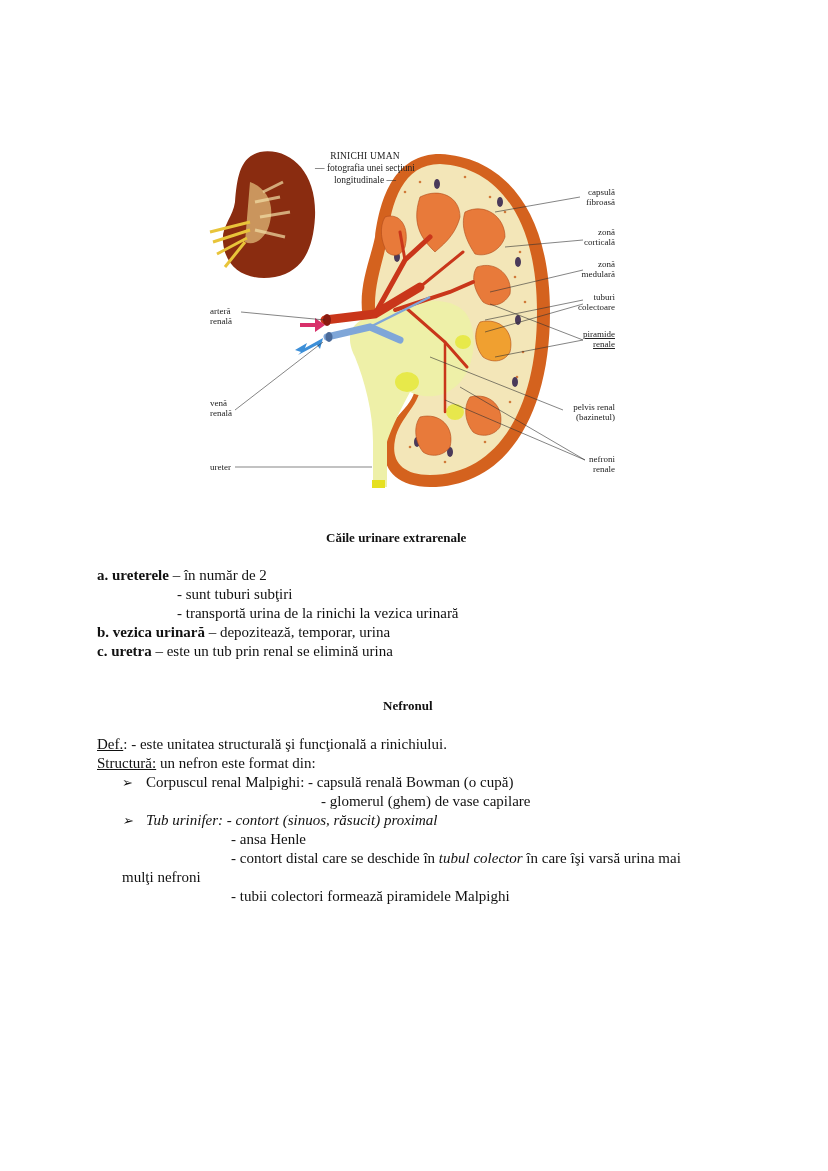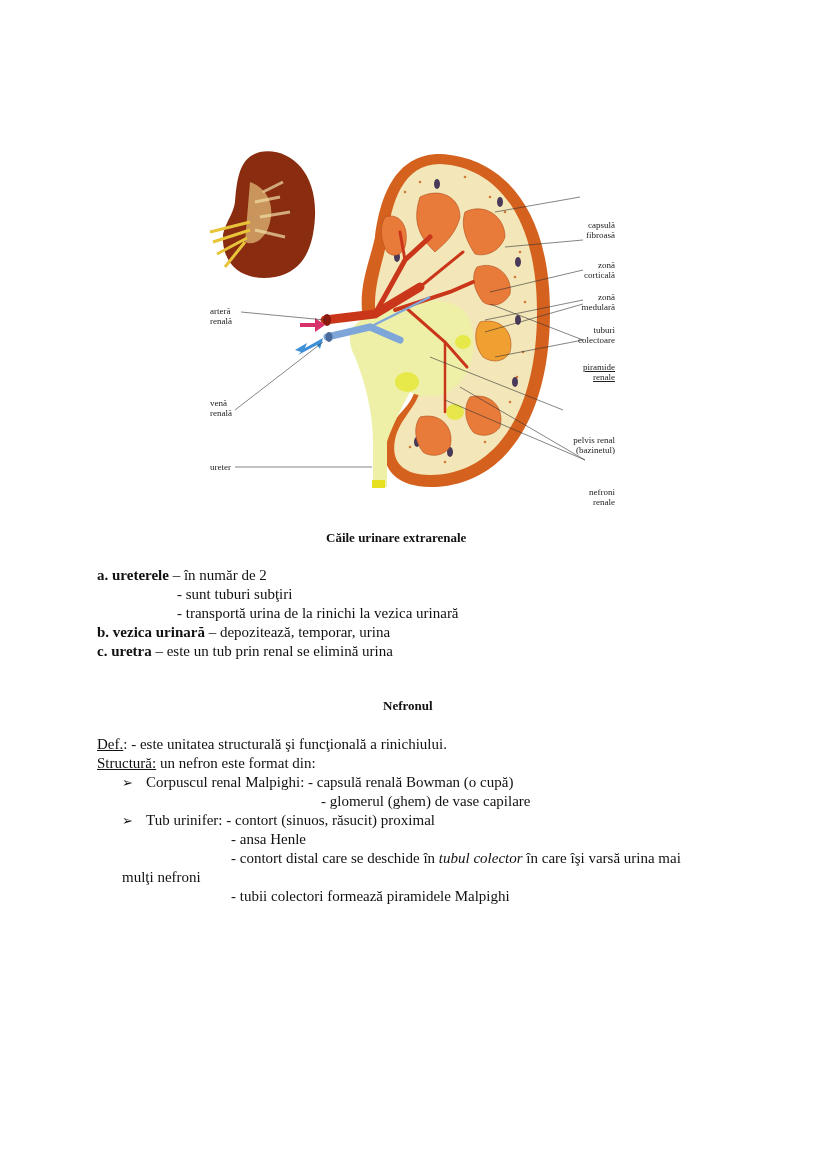--- a/index.html
+++ b/index.html
@@ -2,21 +2,21 @@
 <html><head>
 <meta charset="utf-8">
 <style>
   html, body { margin: 0; padding: 0; background: #ffffff; }
   body { width: 828px; height: 1171px; position: relative; overflow: hidden;
          font-family: "Liberation Serif", "DejaVu Serif", serif; color: #111; }
   .figure { position: absolute; left: 205px; top: 142px; width: 415px; height: 352px; }
   .figure svg { position: absolute; left: 0; top: 0; }
   .lbl { position: absolute; font-size: 9px; line-height: 10px; color: #222;
          font-family: "Liberation Serif", serif; }
-  .lbl.r { text-align: right; margin-top: 33px; }
+  .lbl.r { text-align: right; }
   .fig-title { position: absolute; left: 105px; top: 8px; width: 110px; text-align: center;
                font-size: 9.5px; line-height: 12px; color: #222; }
   .fig-title .t1 { font-weight: normal; letter-spacing: 0.2px; }
 
   .heading { position: absolute; font-weight: bold; font-size: 13px; line-height: 18px; }
   .line { position: absolute; font-size: 15px; line-height: 18px; white-space: nowrap; }
   .line b { font-weight: bold; }
   .line u { text-decoration: underline; }
   .line i { font-style: italic; }
   .arrow { display: inline-block; width: 18px; font-size: 13px; }
@@ -120,20 +120,25 @@
         <line x1="225" y1="215" x2="358" y2="268"></line>
         <line x1="255" y1="245" x2="380" y2="318"></line>
         <line x1="240" y1="258" x2="380" y2="318"></line>
         <line x1="36" y1="170" x2="120" y2="178"></line>
         <line x1="30" y1="268" x2="118" y2="200"></line>
         <line x1="30" y1="325" x2="167" y2="325"></line>
       </g>
     </g>
   </svg>
 
+  <div class="fig-title">
+    <div class="t1">RINICHI UMAN</div>
+    <div>— fotografia unei secţiuni</div>
+    <div>longitudinale —</div>
+  </div>
 
   <div class="lbl r" style="left:360px; top:45px; width:50px;">
     <div>capsulă</div>
     <div>fibroasă</div>
   </div>
   <div class="lbl r" style="left:360px; top:85px; width:50px;">
     <div>zonă</div>
     <div>corticală</div>
   </div>
   <div class="lbl r" style="left:360px; top:117px; width:50px;">
@@ -186,21 +191,21 @@
 <div class="line" style="left:97px; top:735px;">
   <u>Def.</u><span>: - este unitatea  structurală şi funcţională a rinichiului.</span>
 </div>
 <div class="line" style="left:97px; top:754px;">
   <u>Structură:</u><span> un nefron este format din:</span>
 </div>
 <div class="line" style="left:122px; top:773px;">
   <span class="arrow">➢</span><span style="padding-left:6px;">Corpuscul renal Malpighi: - capsulă renală Bowman (o cupă)</span>
 </div>
 <div class="line" style="left:321px; top:792px;">- glomerul (ghem) de vase capilare</div>
-<div class="line" style="left:122px; top:811px;">
+<div class="line" style="left:122px; top:811px;font-style:italic;">
   <span class="arrow">➢</span><span style="padding-left:6px;">Tub urinifer: - contort (sinuos, răsucit) proximal</span>
 </div>
 <div class="line" style="left:231px; top:830px;">- ansa Henle</div>
 <div class="line" style="left:231px; top:849px;">
   <span>- contort distal care se deschide în </span><i>tubul colector</i><span> în care îşi varsă urina mai</span>
 </div>
 <div class="line" style="left:122px; top:868px;">mulţi nefroni</div>
 <div class="line" style="left:231px; top:887px;">- tubii colectori formează piramidele Malpighi</div>
 
 </body></html>

